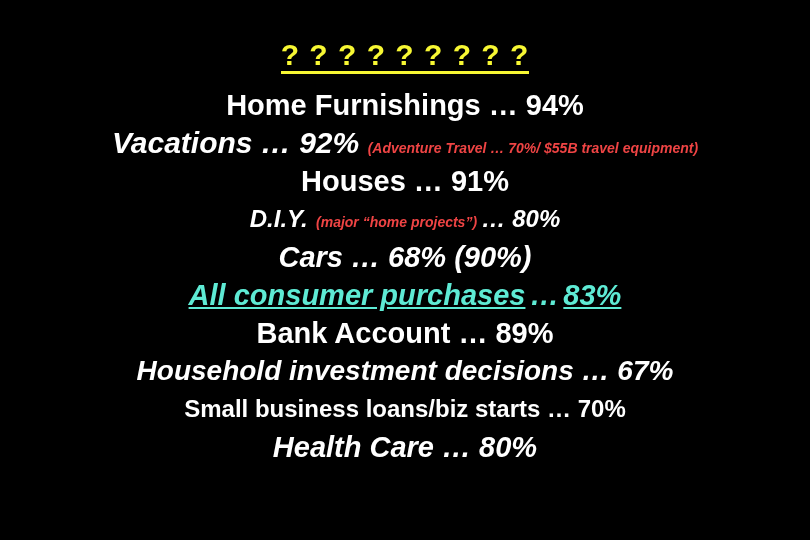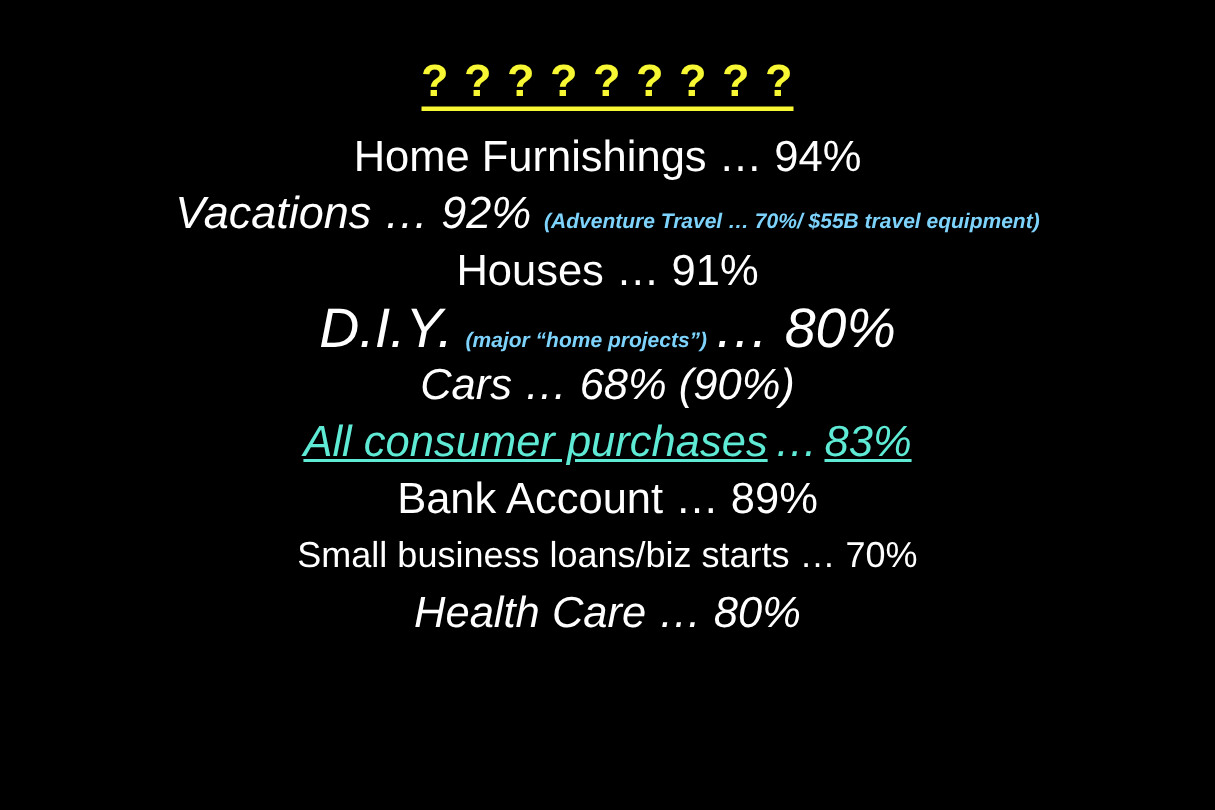--- a/index.html
+++ b/index.html
@@ -53,47 +53,47 @@
     text-align: center;
     white-space: nowrap;
     margin: 0;
     padding: 0;
     height: 38px;
     line-height: 38px;
     overflow: visible;
   }
   .main {
     font-size: 29px;
-    font-weight: normal;
+    font-weight: bold;
     color: #ffffff;
     vertical-align: baseline;
   }
   .main.italic {
     font-style: italic;
     text-align: right;
   }
   .sub {
     font-size: 14px;
     font-weight: bold;
-    color: #7dd3fc;
+    color: #ef4444;
     vertical-align: baseline;
     padding-left: 4px;
   }
   .sub.italic {
     font-style: italic;
   }
   .green {
     color: #5eead4;
   }
   .u {
     text-decoration: underline;
   }
   
   .line-vacations .main { font-size: 30px; }
-  .line-diy .main { font-size: 37px; }
+  .line-diy .main { font-size: 24px; }
   .line-ce .main { font-size: 28px; }
   .line-hh .main { font-size: 28px; }
   .line-sbl .main { font-size: 24px; }
 </style>
 </head>
 <body>
 
 <div id="slide">
 
   <div class="title-row">
@@ -129,20 +129,23 @@
     <div class="line line-all">
       <span class="main italic green u">All consumer purchases</span>
       <span class="main italic green">…</span>
       <span class="main italic green u">83%</span>
     </div>
 
     <div class="line line-bank">
       <span class="main">Bank Account … 89%</span>
     </div>
 
+    <div class="line line-hh">
+      <span class="main italic">Household investment decisions … 67%</span>
+    </div>
 
     <div class="line line-sbl">
       <span class="main">Small business loans/biz starts … 70%</span>
     </div>
 
     <div class="line line-health">
       <span class="main italic">Health Care … 80%</span>
     </div>
 
   </div>

